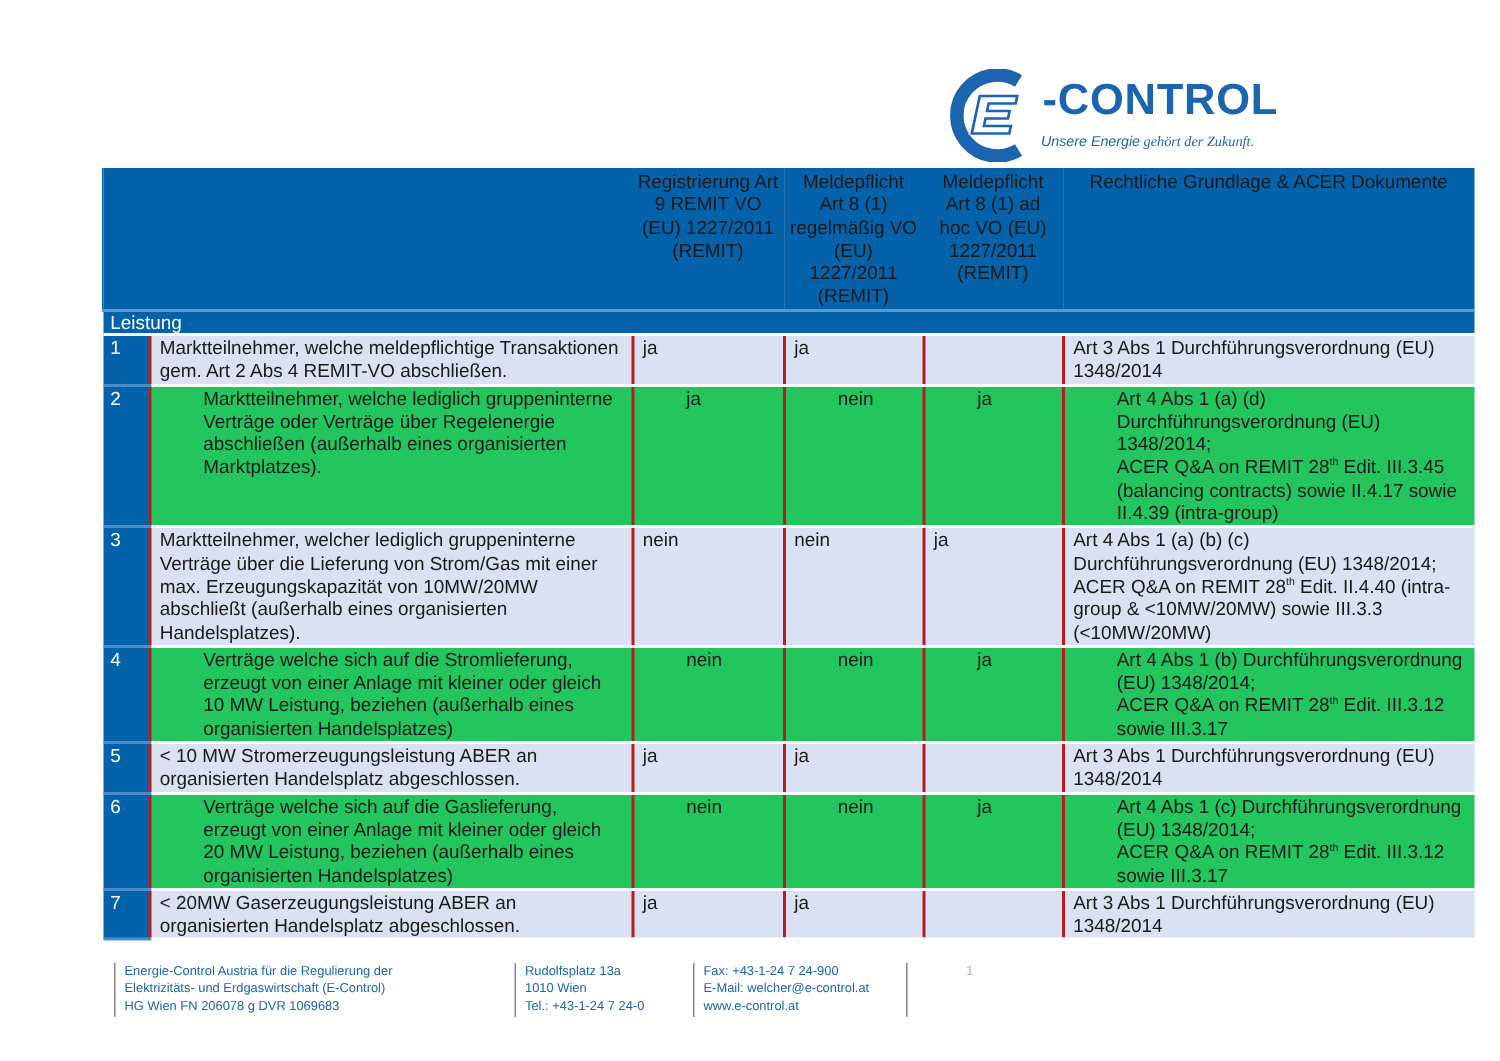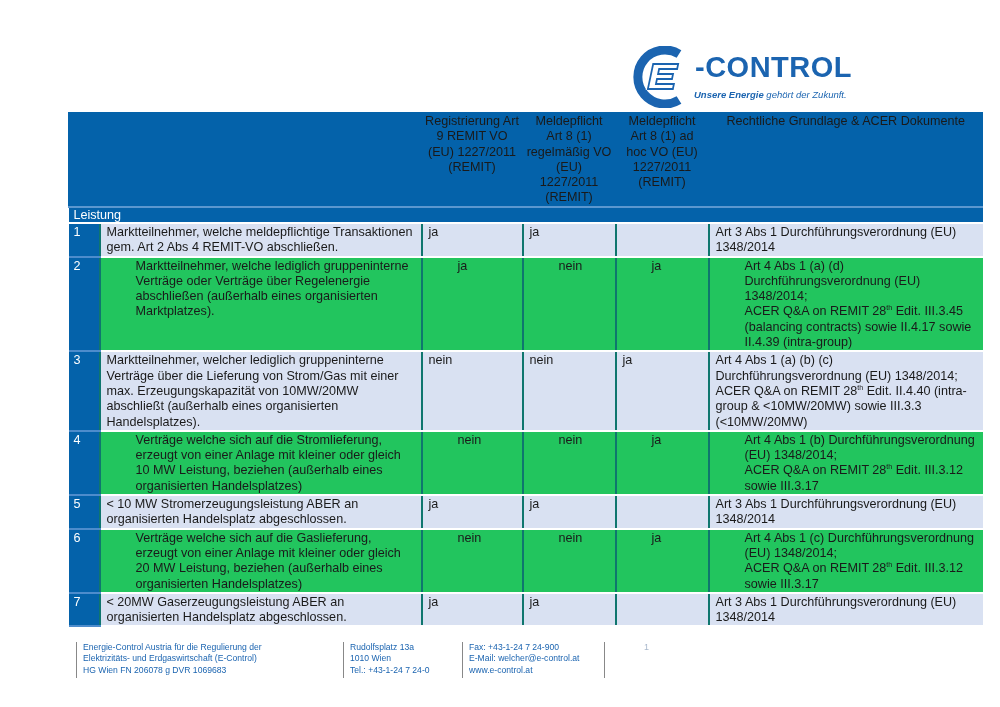--- a/index.html
+++ b/index.html
@@ -14,22 +14,22 @@
     .logo svg { position: absolute; left: 0; top: 0; }
     .logo-word {
       position: absolute; left: 68px; top: 5px;
       font-family: "Liberation Sans", sans-serif; font-weight: bold;
       font-size: 29px; color: #1b64b0; letter-spacing: 0.5px; white-space: nowrap;
     }
     .logo-tag {
       position: absolute; left: 67px; top: 43px;
       font-size: 9.5px; color: #1b64b0; white-space: nowrap;
     }
-    .logo-tag b { font-weight: bold; font-style: italic; }
-    .logo-tag i { font-style: italic; }
+    .logo-tag b { font-weight: normal; font-style: italic; }
+    .logo-tag i { font-style: italic; font-family: Liberation Serif, serif; }
 
     
     .tbl {
       position: absolute; left: 68px; top: 112px; width: 914px;
       border-collapse: collapse; table-layout: fixed;
       font-size: 12.6px; line-height: 15.3px; color: #1a1a1a;
     }
     .tbl col.c-num { width: 31px; }
     .tbl col.c-desc { width: 322px; }
     .tbl col.c-reg { width: 101px; }
@@ -40,21 +40,21 @@
     .tbl thead th {
       background: #0462aa; color: #1a1a1a; font-weight: normal; text-align: center;
       height: 95px; padding: 2px 3px 0 3px;
       border-left: 1px solid #0462aa;
     }
     .tbl thead tr { border-bottom: 2px solid #5b97cf; padding-left: 28px; }
     .tbl .section td {
       background: #0462aa; color: #ffffff; height: 14px; padding: 0 0 0 5px; font-size: 12.6px; line-height: 14px;
       border-bottom: 2px solid #ffffff;
     }
-    .tbl tbody tr.row td { border-bottom: 2px solid #ffffff; border-left: 2px solid #0f766e; }
+    .tbl tbody tr.row td { border-bottom: 2px solid #ffffff; border-left: 2px solid #b91c1c; }
     .tbl tbody tr.row td.num {
       background: #0462aa; color: #ffffff; border-left: none; padding-left: 5px;
       border-bottom: 2px solid #4d8ccc;
     }
     .tbl tbody tr.light td:not(.num) { background: #d9e1f2; }
     .tbl tbody tr.dark td:not(.num) { background: #22c55e; padding-left: 35px; }
     .tbl sup { font-size: 7px; line-height: 0; vertical-align: 5px; }
 
     
     .footer { position: absolute; top: 642px; font-size: 8.6px; line-height: 11.4px; color: #1b64b0; }

